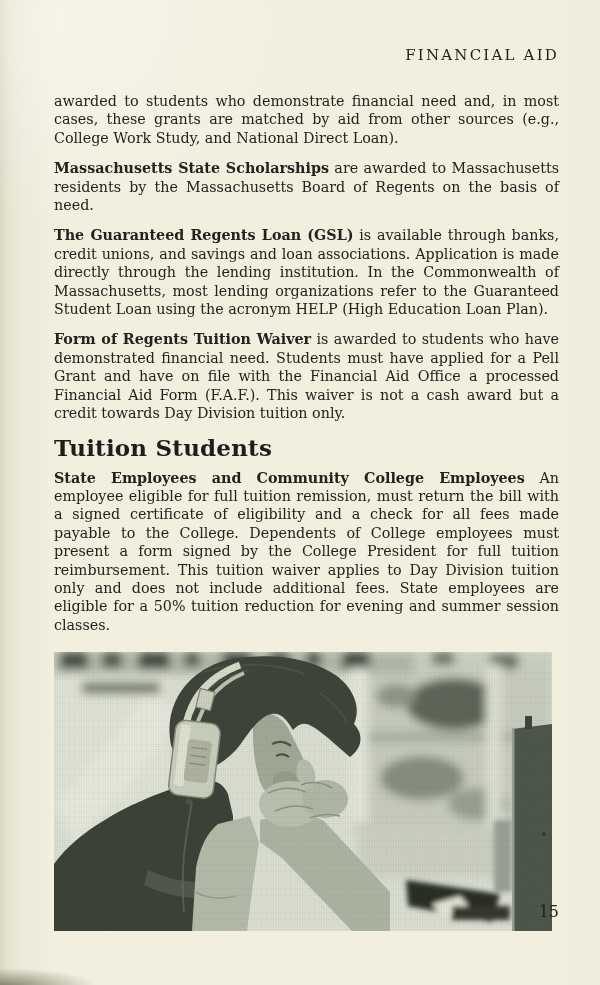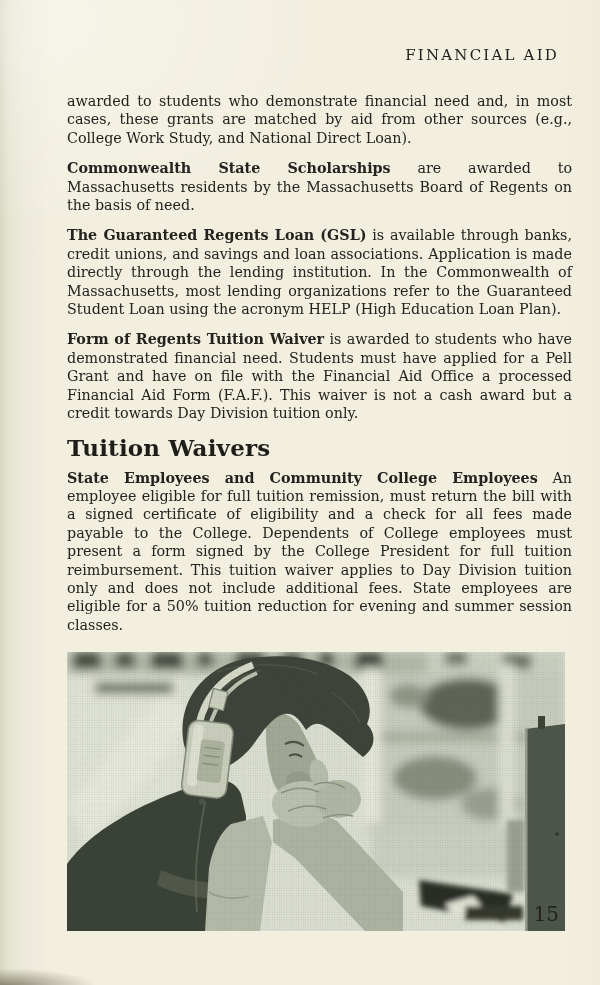--- a/index.html
+++ b/index.html
@@ -10,54 +10,54 @@
     color:#23221f;
     background:
       radial-gradient(130px 26px at 8px 986px, rgba(62,58,34,0.55), rgba(62,58,34,0) 68%),
       radial-gradient(420px 300px at 30px 20px, rgba(255,255,252,0.35), rgba(255,255,252,0) 70%),
       linear-gradient(to right,#d8d7c1 0px,#e6e5d1 9px,#edeadb 26px,#f2efdf 52px,#f2efdf 92%,#efecdc 100%);
   }
   .running-header{
     position:absolute;top:46px;right:41px;
     font-size:15px;letter-spacing:2.2px;font-weight:500;color:#1f1f1c;
   }
-  .content{position:absolute;left:54px;top:92px;width:505px;margin-left:13px;}
+  .content{position:absolute;left:54px;top:92px;width:505px;}
   .content p{
     margin:0 0 12px 0;font-size:14.3px;line-height:18.4px;
     text-align:justify;color:#23221f;
   }
   .content p .lead{font-weight:bold;}
   h1.section-heading{
     margin:8px 0 8px 0;font-size:23px;line-height:26px;font-weight:bold;
     letter-spacing:.2px;color:#1d1d1a;
   }
   figure.photo{margin:18px 0 0 0;padding:0;width:498px;height:279px;}
   figure.photo svg{display:block;width:498px;height:279px;}
   .page-number{
-    position:absolute;top:902px;right:41px;font-size:20px;color:#23221f;
+    position:absolute;top:902px;right:41px;font-size:16px;color:#23221f;
   }
 </style>
 </head>
 <body>
 
 <div class="page">
 
   <div class="running-header">FINANCIAL AID</div>
 
   <div class="content">
 
     <p><span class="lead"></span><span>awarded to students who demonstrate financial need and, in most cases, these grants are matched by aid from other sources (e.g., College Work Study, and National Direct Loan).</span></p>
 
-    <p><span class="lead">Commonwealth State Scholarships</span><span> are awarded to Massachusetts residents by the Massachusetts Board of Regents on the basis of need.</span></p>
+    <p><span class="lead">Massachusetts State Scholarships</span><span> are awarded to Massachusetts residents by the Massachusetts Board of Regents on the basis of need.</span></p>
 
     <p><span class="lead">The Guaranteed Regents Loan (GSL)</span><span> is available through banks, credit unions, and savings and loan associations. Application is made directly through the lending institution. In the Commonwealth of Massachusetts, most lending organizations refer to the Guaranteed Student Loan using the acronym HELP (High Education Loan Plan).</span></p>
 
     <p><span class="lead">Form of Regents Tuition Waiver</span><span> is awarded to students who have demonstrated financial need. Students must have applied for a Pell Grant and have on file with the Financial Aid Office a processed Financial Aid Form (F.A.F.). This waiver is not a cash award but a credit towards Day Division tuition only.</span></p>
 
-    <h1 class="section-heading">Tuition Waivers</h1>
+    <h1 class="section-heading">Tuition Students</h1>
 
     <p><span class="lead">State Employees and Community College Employees</span><span> An employee eligible for full tuition remission, must return the bill with a signed certificate of eligibility and a check for all fees made payable to the College. Dependents of College employees must present a form signed by the College President for full tuition reimbursement. This tuition waiver applies to Day Division tuition only and does not include additional fees. State employees are eligible for a 50% tuition reduction for evening and summer session classes.</span></p>
 
     <figure class="photo">
       <svg viewBox="0 0 498 279" role="img" xmlns="http://www.w3.org/2000/svg" aria-label="Black-and-white halftone photograph of a student wearing over-ear headphones, chin resting on clasped hands, seated at a listening carrel in front of library shelves">
         <defs>
           <filter id="b6" x="-20%" y="-20%" width="140%" height="140%">
               <feGaussianBlur stdDeviation="5"></feGaussianBlur>
             </filter>
           <filter id="b3" x="-20%" y="-20%" width="140%" height="140%">

